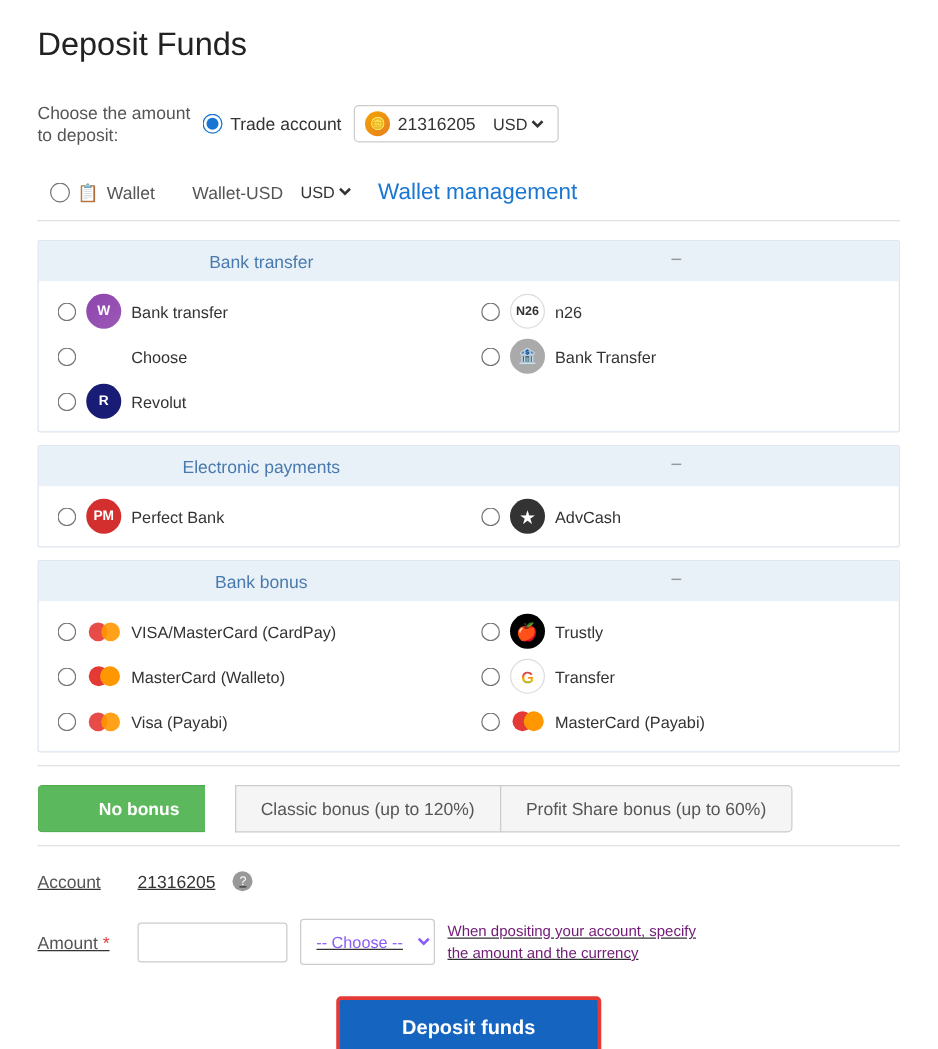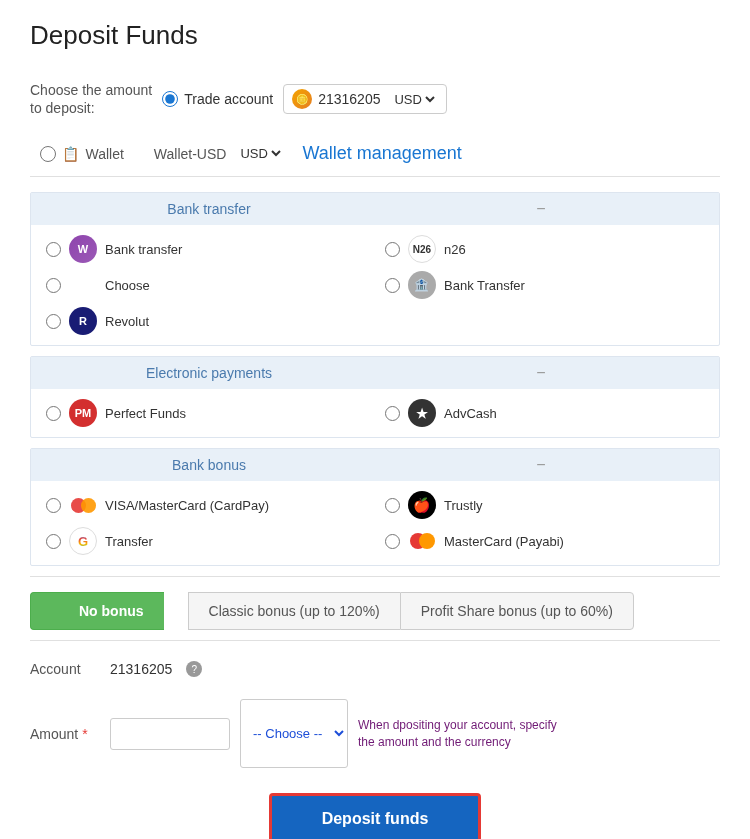--- a/index.html
+++ b/index.html
@@ -183,20 +183,21 @@
       font-weight: bold;
     }
     .bonus-btn:first-child { border-radius: 4px 0 0 4px; }
     .bonus-btn:last-child { border-radius: 0 4px 4px 0; }
     .form-row {
       display: flex;
       align-items: center;
       gap: 10px;
       margin-bottom: 12px;
       padding: 5px 0;
+      text-decoration: underline;
     }
     .form-label {
       width: 70px;
       color: #555;
       font-size: 14px;
     }
     .form-label .required {
       color: #e53935;
     }
     .account-value {
@@ -220,27 +221,27 @@
     .amount-input {
       border: 1px solid #ccc;
       padding: 7px 10px;
       font-size: 14px;
       width: 120px;
       outline: none;
       border-radius: 3px;
     }
     .choose-select {
       border: 1px solid #ccc;
-      padding: 25px 8px;
+      padding: 9px 8px;
       font-size: 13px;
       border-radius: 3px;
       background: #fff;
       cursor: pointer;
       outline: none;
-      color: #1d4ed8;
+      color: #8b5cf6;
     }
     .amount-hint {
       font-size: 12px;
       color: #701a75;
       max-width: 200px;
       line-height: 1.4;
     }
     .deposit-btn-wrapper {
       margin-top: 20px;
       display: flex;
@@ -349,21 +350,21 @@
     </div>
     <div class="payment-section">
       <div class="section-header">
         <span>Electronic payments</span>
         <span class="collapse-btn">−</span>
       </div>
       <div class="payment-items">
         <div class="payment-item">
           <input type="radio" name="payment_method" id="perfect_money" style="">
           <div class="payment-logo logo-pm">PM</div>
-          <label for="perfect_money" class="payment-name">Perfect Funds</label>
+          <label for="perfect_money" class="payment-name">Perfect Bank</label>
         </div>
         <div class="payment-item">
           <input type="radio" name="payment_method" id="advcash" style="">
           <div class="payment-logo logo-advcash" style="font-size:13px;">★</div>
           <label for="advcash" class="payment-name">AdvCash</label>
         </div>
       </div>
     </div>
     <div class="payment-section">
       <div class="section-header">
@@ -376,27 +377,43 @@
           <div class="payment-logo" style="background:transparent;flex-direction:row;gap:1px;">
       <div style="width:15px;height:15px;border-radius:50%;background:#e53935;opacity:0.9;"></div>
       <div style="width:15px;height:15px;border-radius:50%;background:#ff9800;opacity:0.9;margin-left:-6px;"></div>
     </div>
           <label for="visa_mc_cardpay" class="payment-name">VISA/MasterCard (CardPay)</label>
         </div>
         <div class="payment-item">
           <input type="radio" name="payment_method" id="applepay" style="">
           <div class="payment-logo logo-apple" style="font-size:14px;">🍎</div>
           <label for="applepay" class="payment-name">Trustly</label>
+        </div>
+        <div class="payment-item">
+          <input type="radio" name="payment_method" id="mastercard_walleto" style="">
+          <div class="payment-logo" style="background:transparent;flex-direction:row;">
+      <div style="width:16px;height:16px;border-radius:50%;background:#e53935;"></div>
+      <div style="width:16px;height:16px;border-radius:50%;background:#ff9800;margin-left:-7px;"></div>
+    </div>
+          <label for="mastercard_walleto" class="payment-name">MasterCard (Walleto)</label>
         </div>
         <div class="payment-item">
           <input type="radio" name="payment_method" id="googlepay" style="">
           <div class="payment-logo logo-google">
             <span class="google-g" style="font-size:13px;font-weight:bold;color:#4285f4;">G</span>
           </div>
           <label for="googlepay" class="payment-name">Transfer</label>
+        </div>
+        <div class="payment-item">
+          <input type="radio" name="payment_method" id="visa_payabi" style="">
+          <div class="payment-logo" style="background:transparent;flex-direction:row;gap:1px;">
+      <div style="width:15px;height:15px;border-radius:50%;background:#e53935;opacity:0.9;"></div>
+      <div style="width:15px;height:15px;border-radius:50%;background:#ff9800;opacity:0.9;margin-left:-6px;"></div>
+    </div>
+          <label for="visa_payabi" class="payment-name">Visa (Payabi)</label>
         </div>
         <div class="payment-item">
           <input type="radio" name="payment_method" id="mastercard_payabi" style="">
           <div class="payment-logo" style="background:transparent;flex-direction:row;">
       <div style="width:16px;height:16px;border-radius:50%;background:#e53935;"></div>
       <div style="width:16px;height:16px;border-radius:50%;background:#ff9800;margin-left:-7px;"></div>
     </div>
           <label for="mastercard_payabi" class="payment-name">MasterCard (Payabi)</label>
         </div>
       </div>

